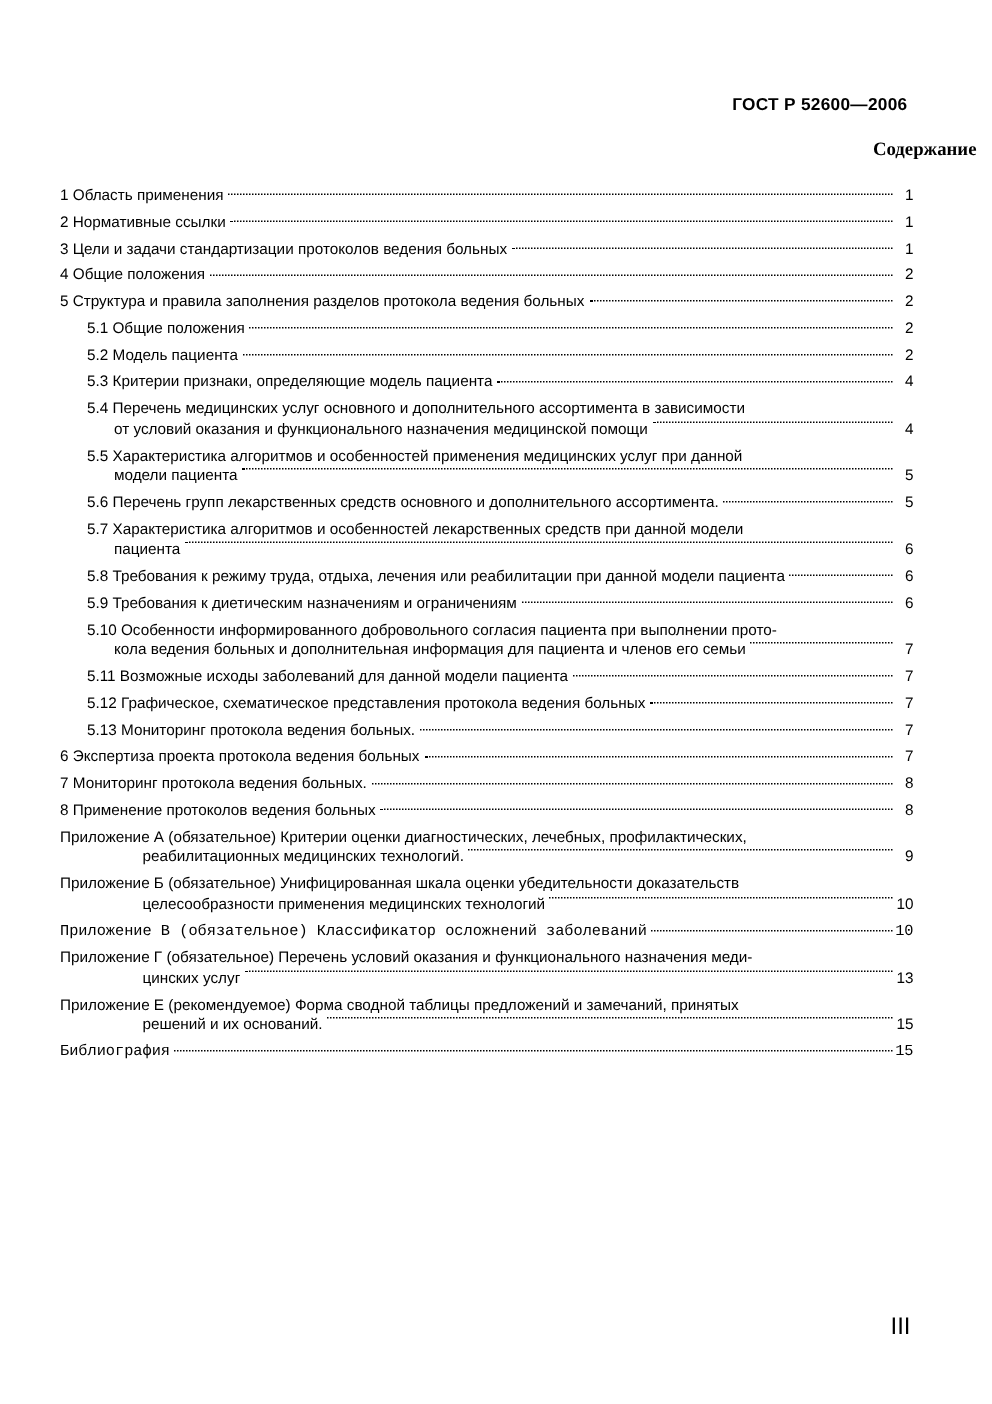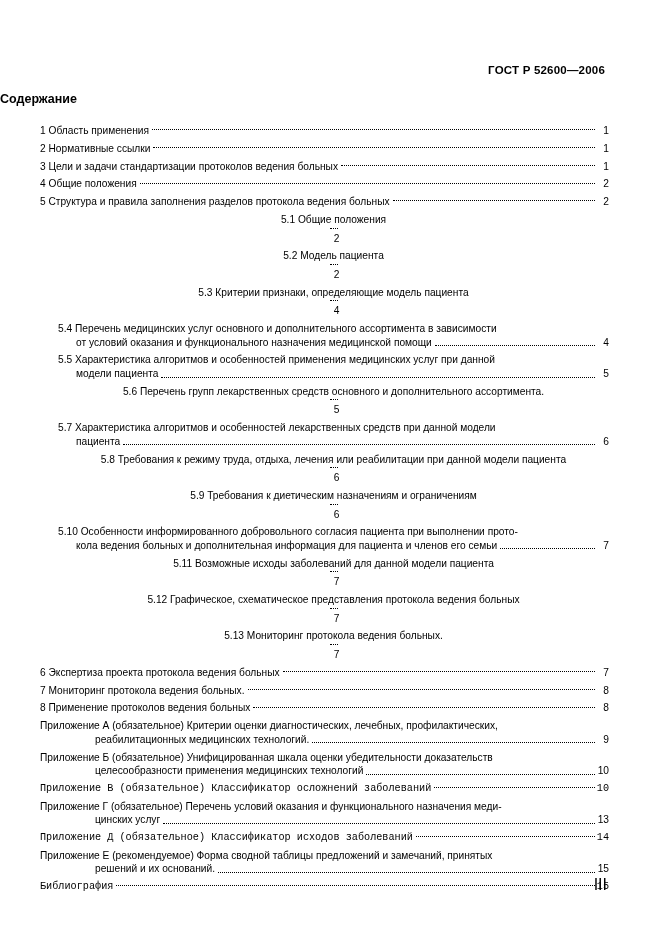--- a/index.html
+++ b/index.html
@@ -28,41 +28,41 @@
     right: 56px;
     font-size: 11.5px;
     font-weight: bold;
     letter-spacing: 0.2px;
     white-space: nowrap;
   }
   .doc-title {
     position: absolute;
     top: 92px;
     left: 0;
-    right: 0;
-    text-align: left;
+    right: 10px;
+    text-align: right;
     font-size: 12.5px;
     font-weight: bold;
+    font-family: Liberation Serif, serif;
   }
   .toc {
     position: absolute;
     top: 124px;
     left: 40px;
     right: 52px;
   }
   .toc-entry {
     display: flex;
     align-items: center;
     font-size: 10.2px;
     line-height: 13.6px;
     margin-bottom: 4.2px;
   }
   .toc-entry.level2 {
     padding-left: 18px;
-    flex-direction: column;
   }
   .toc-entry.app {
     padding-left: 0;
     font-family: Liberation Mono, monospace;
   }
   .e-text {
     white-space: normal;
   }
   .e-first {
     flex: 0 1 auto;
@@ -84,21 +84,21 @@
   .toc-block {
     font-size: 10.2px;
     line-height: 13.6px;
     margin-bottom: 4.2px;
   }
   .toc-block .line1 {
     display: block;
   }
   .toc-block .line2 {
     display: flex;
-    align-items: flex-end;
+    align-items: flex-start;
   }
   .toc-block.level2 {
     padding-left: 18px;
   }
   .toc-block.level2 .line2 {
     padding-left: 18px;
   }
   .toc-block.app .line2 {
     padding-left: 55px;
   }
@@ -258,25 +258,20 @@
         <span class="pg">10</span>
       </div>
       <div class="toc-block app">
         <span class="line1">Приложение  Г  (обязательное) Перечень условий оказания и функционального назначения меди-</span>
         <span class="line2">
           <span class="e-text">цинских услуг</span>
           <span class="dots"></span>
           <span class="pg">13</span>
         </span>
       </div>
-      <div class="toc-entry app">
-        <span class="e-text e-first">Приложение  Д  (обязательное) Классификатор исходов заболеваний</span>
-        <span class="dots"></span>
-        <span class="pg">14</span>
-      </div>
       <div class="toc-block app">
         <span class="line1">Приложение  Е  (рекомендуемое) Форма сводной таблицы предложений и замечаний, принятых</span>
         <span class="line2">
           <span class="e-text">решений и их оснований.</span>
           <span class="dots"></span>
           <span class="pg">15</span>
         </span>
       </div>
       <div class="toc-entry app">
         <span class="e-text e-first">Библиография</span>

